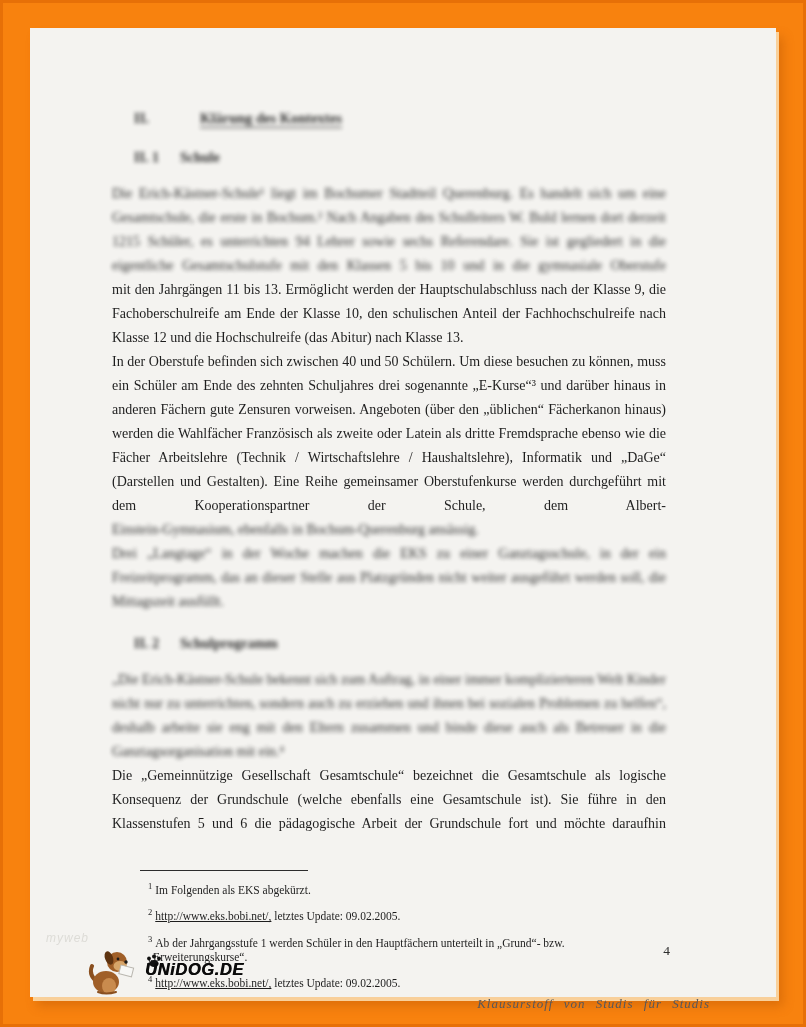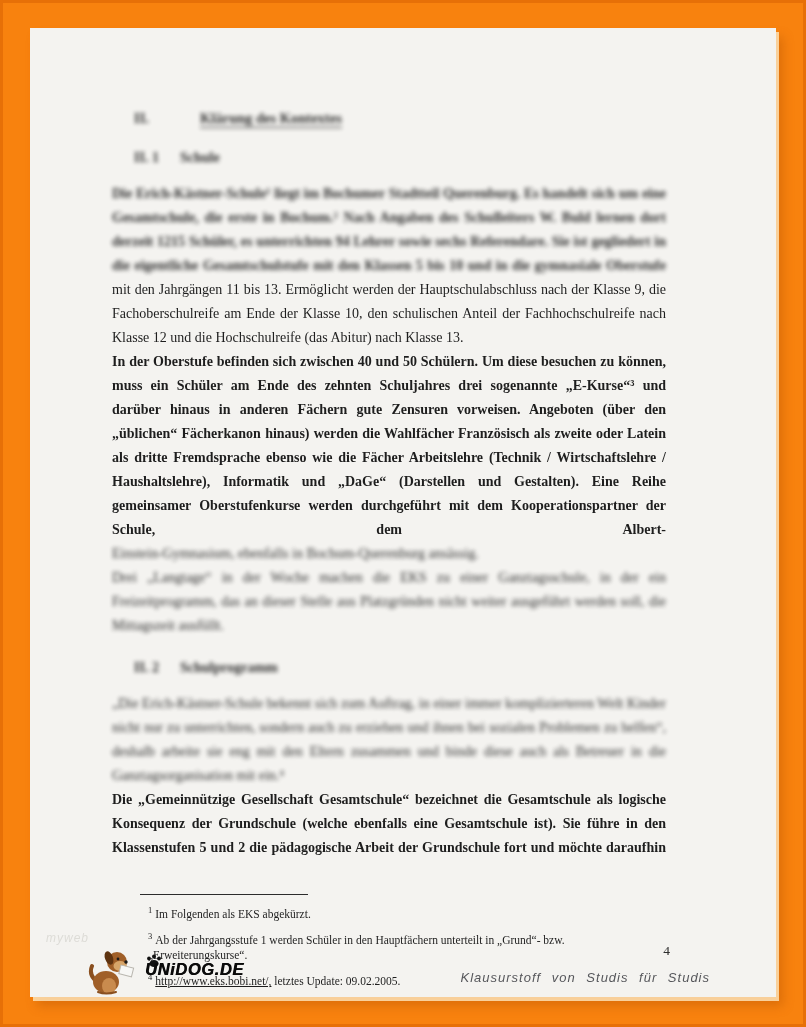--- a/index.html
+++ b/index.html
@@ -29,21 +29,21 @@
   .h2{font-size:14px;margin:20px 0 14px 22px;}
   .hnum{display:inline-block;}
   .h1 .hnum{min-width:66px;}
   .h2 .hnum{min-width:46px;}
   .h1 .htitle{border-bottom:1.6px solid currentColor;padding-bottom:1px;}
   .para{
     margin:0;color:var(--text,#1e1e1e);
     font-size:14px;line-height:24px;
     text-align:justify;
   }
-  .para.cont{text-align-last:justify;font-weight:bold;}
+  .para.cont{text-align-last:justify;}
   .blur{filter:blur(2.1px);opacity:.92;}
   
   .footnotes{margin:34px 0 0 28px;}
   .fnsep{width:168px;border-top:1.8px solid #2c2c2c;margin:0 0 7px 0;}
   .fn{
     font-size:11.5px;line-height:14.5px;color:var(--text,#1e1e1e);
     margin:8px;
   }
   .fn sup{font-size:8.5px;margin-right:3px;}
   .fnlink{text-decoration:underline;}
@@ -61,49 +61,50 @@
   .logo .dog{position:absolute;left:0;top:29px;}
   .logo .paw{position:absolute;left:58px;top:36px;}
   .logo-text{
     position:absolute;left:57px;top:42px;
     font-family:"Liberation Sans",sans-serif;
     font-weight:bold;font-style:italic;
     font-size:16.5px;letter-spacing:.6px;color:#0b0b0b;
     text-shadow:.4px 0 0 #0b0b0b;
   }
   .tagline{
-    position:absolute;right:66px;top:942px;
-    font-family:Liberation Sans, sans-serif;
+    position:absolute;right:66px;top:968px;
+    font-family:Liberation Serif, serif;
     font-style:italic;font-size:13px;color:var(--footer,#56575b);
     letter-spacing:1px;word-spacing:6px;
   }
 </style>
 </head>
 <body style="--frame: #f8820e; --page: #f4f3f0; --text: #1e1e1e; --footer: #56575b;">
 
 <div class="frame">
   <div class="page">
 
     <div>
         <div class="h1 blur"><span class="hnum">II.</span><span class="htitle">Klärung des Kontextes</span></div>
         <div class="h2 blur"><span class="hnum">II. 1</span><span class="htitle">Schule</span></div>
         <p class="para blur cont">Die Erich-Kästner-Schule¹ liegt im Bochumer Stadtteil Querenburg. Es handelt sich um eine Gesamtschule, die erste in Bochum.² Nach Angaben des Schulleiters W. Buld lernen dort derzeit 1215 Schüler, es unterrichten 94 Lehrer sowie sechs Referendare. Sie ist gegliedert in die eigentliche Gesamtschulstufe mit den Klassen 5 bis 10 und in die gymnasiale Oberstufe</p>
         <p class="para">mit den Jahrgängen 11 bis 13. Ermöglicht werden der Hauptschulabschluss nach der Klasse 9, die Fachoberschulreife am Ende der Klasse 10, den schulischen Anteil der Fachhochschulreife nach Klasse 12 und die Hochschulreife (das Abitur) nach Klasse 13.</p>
         <p class="para cont">In der Oberstufe befinden sich zwischen 40 und 50 Schülern. Um diese besuchen zu können, muss ein Schüler am Ende des zehnten Schuljahres drei sogenannte „E-Kurse“³ und darüber hinaus in anderen Fächern gute Zensuren vorweisen. Angeboten (über den „üblichen“ Fächerkanon hinaus) werden die Wahlfächer Französisch als zweite oder Latein als dritte Fremdsprache ebenso wie die Fächer Arbeitslehre (Technik / Wirtschaftslehre / Haushaltslehre), Informatik und „DaGe“ (Darstellen und Gestalten). Eine Reihe gemeinsamer Oberstufenkurse werden durchgeführt mit dem Kooperationspartner der Schule, dem Albert-</p>
         <p class="para blur">Einstein-Gymnasium, ebenfalls in Bochum-Querenburg ansässig.</p>
         <p class="para blur">Drei „Langtage“ in der Woche machen die EKS zu einer Ganztagsschule, in der ein Freizeitprogramm, das an dieser Stelle aus Platzgründen nicht weiter ausgeführt werden soll, die Mittagszeit ausfüllt.</p>
         <div class="h2 blur"><span class="hnum">II. 2</span><span class="htitle">Schulprogramm</span></div>
         <p class="para blur">„Die Erich-Kästner-Schule bekennt sich zum Auftrag, in einer immer komplizierteren Welt Kinder nicht nur zu unterrichten, sondern auch zu erziehen und ihnen bei sozialen Problemen zu helfen“, deshalb arbeite sie eng mit den Eltern zusammen und binde diese auch als Betreuer in die Ganztagsorganisation mit ein.⁴</p>
-        <p class="para cont">Die „Gemeinnützige Gesellschaft Gesamtschule“ bezeichnet die Gesamtschule als logische Konsequenz der Grundschule (welche ebenfalls eine Gesamtschule ist). Sie führe in den Klassenstufen 5 und 2 die pädagogische Arbeit der Grundschule fort und möchte daraufhin</p>
+        <p class="para cont">Die „Gemeinnützige Gesellschaft Gesamtschule“ bezeichnet die Gesamtschule als logische Konsequenz der Grundschule (welche ebenfalls eine Gesamtschule ist). Sie führe in den Klassenstufen 5 und 6 die pädagogische Arbeit der Grundschule fort und möchte daraufhin</p>
       </div>
 
     <div class="footnotes">
       <div class="fnsep"></div>
       <div>
           <div class="fn"><sup>1</sup><span>Im Folgenden als EKS abgekürzt.</span></div>
+          <div class="fn"><sup>2</sup><span class="fnlink">http://www.eks.bobi.net/,</span> <span>letztes Update: 09.02.2005.</span></div>
           <div class="fn"><sup>3</sup><span>Ab der Jahrgangsstufe 1 werden Schüler in den Hauptfächern unterteilt in „Grund“- bzw. „Erweiterungskurse“.</span></div>
           <div class="fn"><sup>4</sup><span class="fnlink">http://www.eks.bobi.net/,</span> <span>letztes Update: 09.02.2005.</span></div>
         </div>
     </div>
 
     <div class="watermark">myweb</div>
 
     <div class="page-number">4</div>
 
     <div class="logo">

